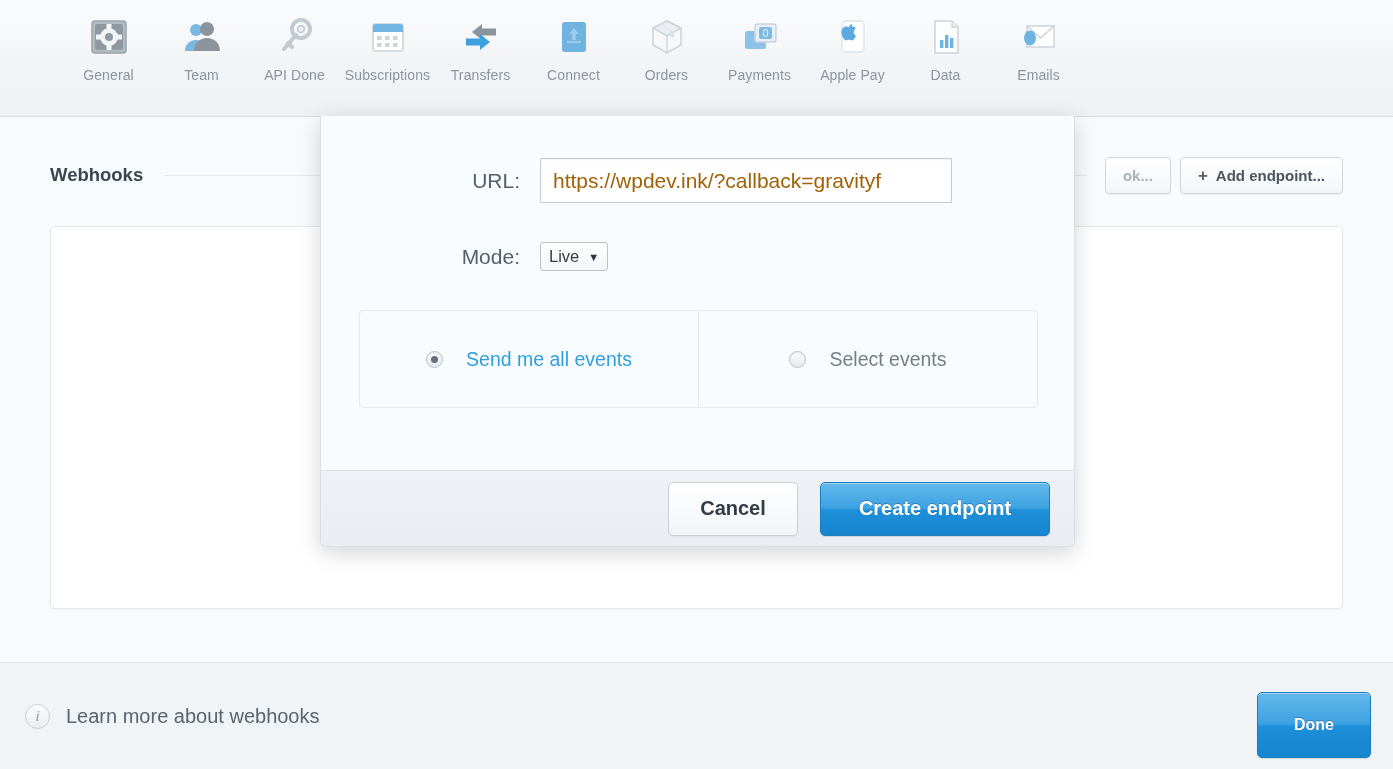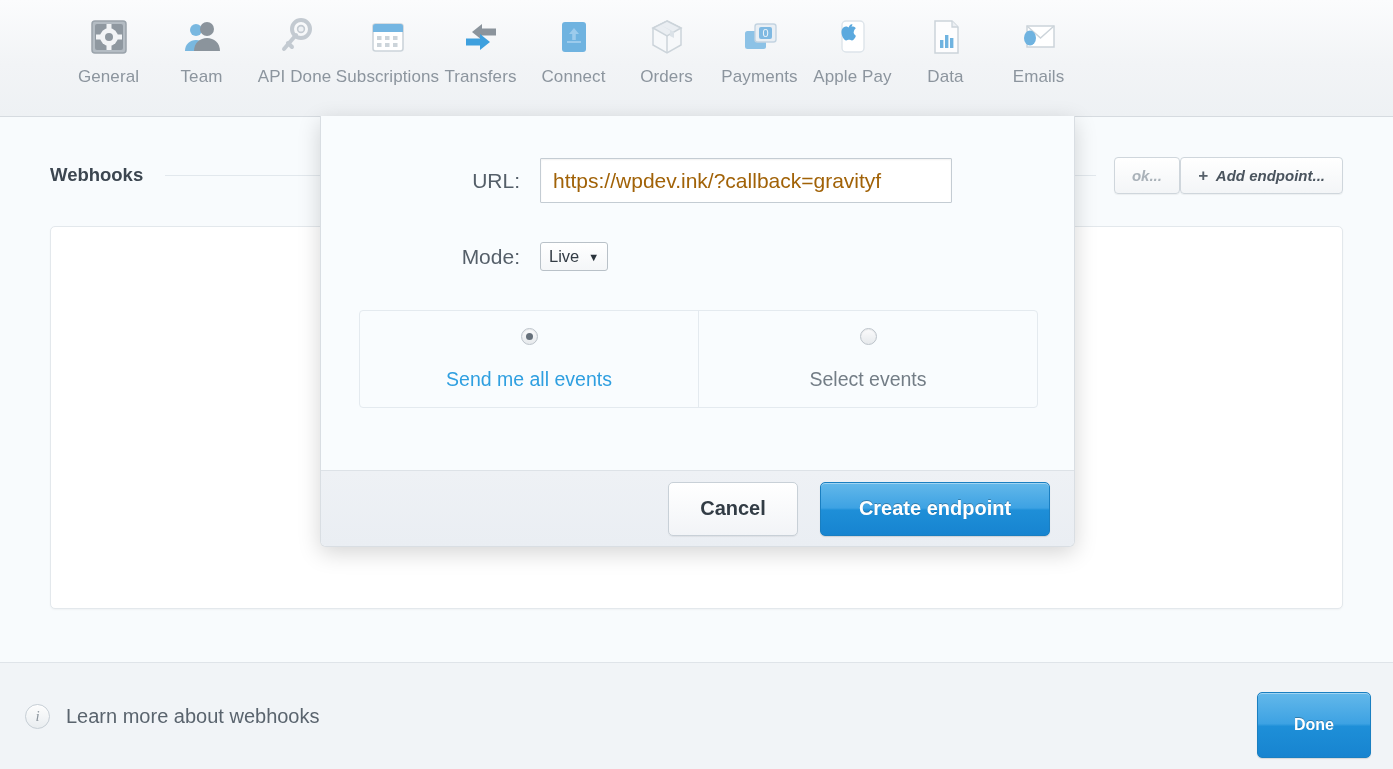--- a/index.html
+++ b/index.html
@@ -45,21 +45,21 @@
     background: linear-gradient(to bottom, #eceff2 0%, #e7ebee 100%);
     border-left: 1px solid #dcdfe3;
     border-right: 1px solid #dcdfe3;
   }
   .navicon {
     width: 48px; height: 48px;
     display: flex; align-items: center; justify-content: center;
     margin-bottom: 6px;
   }
   .navlabel {
-    font-size: 17px;
+    font-size: 14px;
     color: #8c959e;
     letter-spacing: 0.1px;
     white-space: nowrap;
   }
   .navitem.selected .navlabel { color: #8a939c; }
 
   
   .pagebody { position: absolute; top: 117px; left: 0; width: 1393px; height: 545px; background: #f8fbfd; }
 
   .sectionhead {
@@ -76,21 +76,21 @@
     color: #3c4650;
     white-space: nowrap;
   }
   .headrule {
     flex: 1;
     height: 1px;
     background: #e2e8ed;
     margin-left: 22px;
     margin-right: 18px;
   }
-  .headbtns { display: flex; align-items: center; font-style: italic; }
+  .headbtns { display: flex; gap: 9px; align-items: center; }
   .gbtn {
     height: 37px;
     padding: 0 17px;
     border: 1px solid #cfd6dc;
     border-radius: 4px;
     background: linear-gradient(to bottom, #ffffff 0%, #f3f5f7 100%);
     font-size: 15px;
     font-weight: bold;
     color: #4a545e;
     display: flex;
@@ -215,21 +215,21 @@
     left: 38px; top: 194px;
     width: 679px; height: 98px;
     border: 1px solid #e4eaef;
     border-radius: 4px;
     background: #f9fcfe;
     display: flex;
   }
   .radiocell {
     flex: 1;
     display: flex;
-    flex-direction: column;
+    flex-direction: row;
     align-items: center;
     justify-content: center;
     gap: 23px;
     cursor: pointer;
   }
   .radiocell + .radiocell { border-left: 1px solid #e4eaef; }
   .radiodot {
     width: 17px; height: 17px;
     border-radius: 50%;
     border: 1px solid #bcc3ca;

